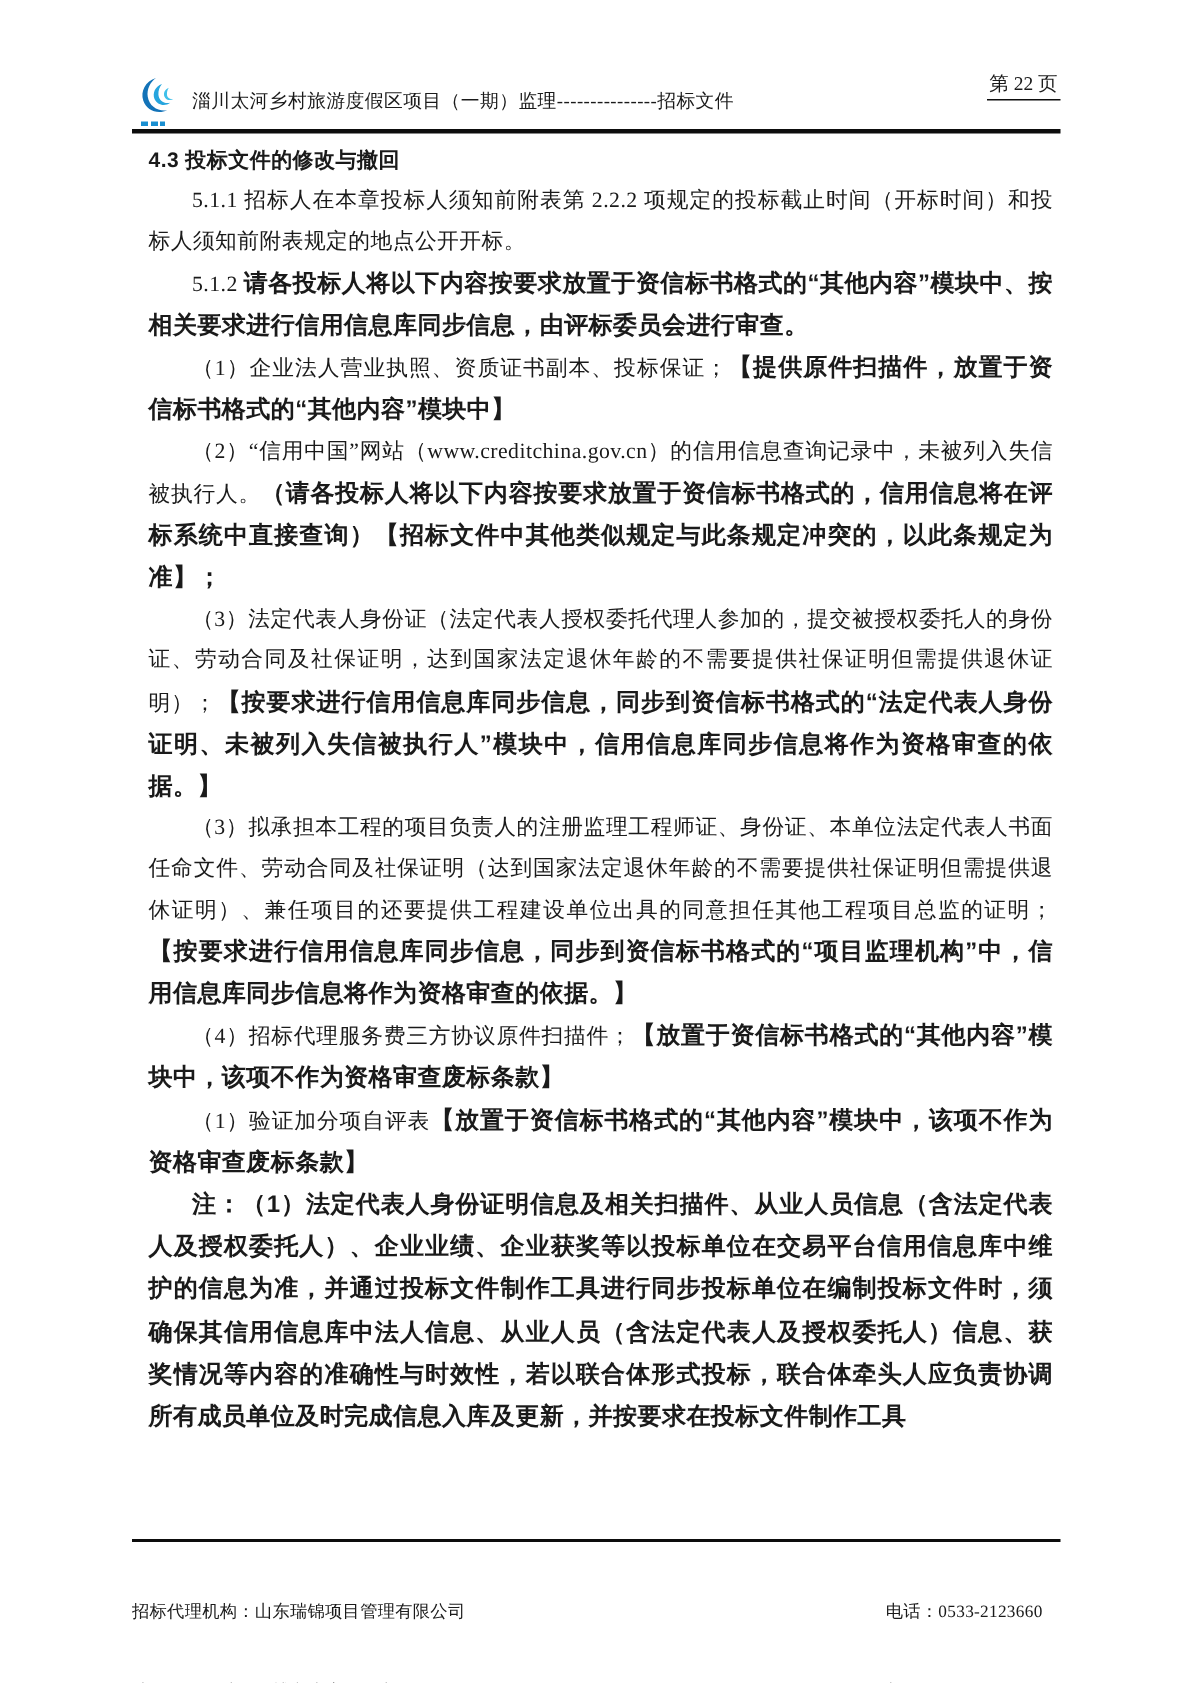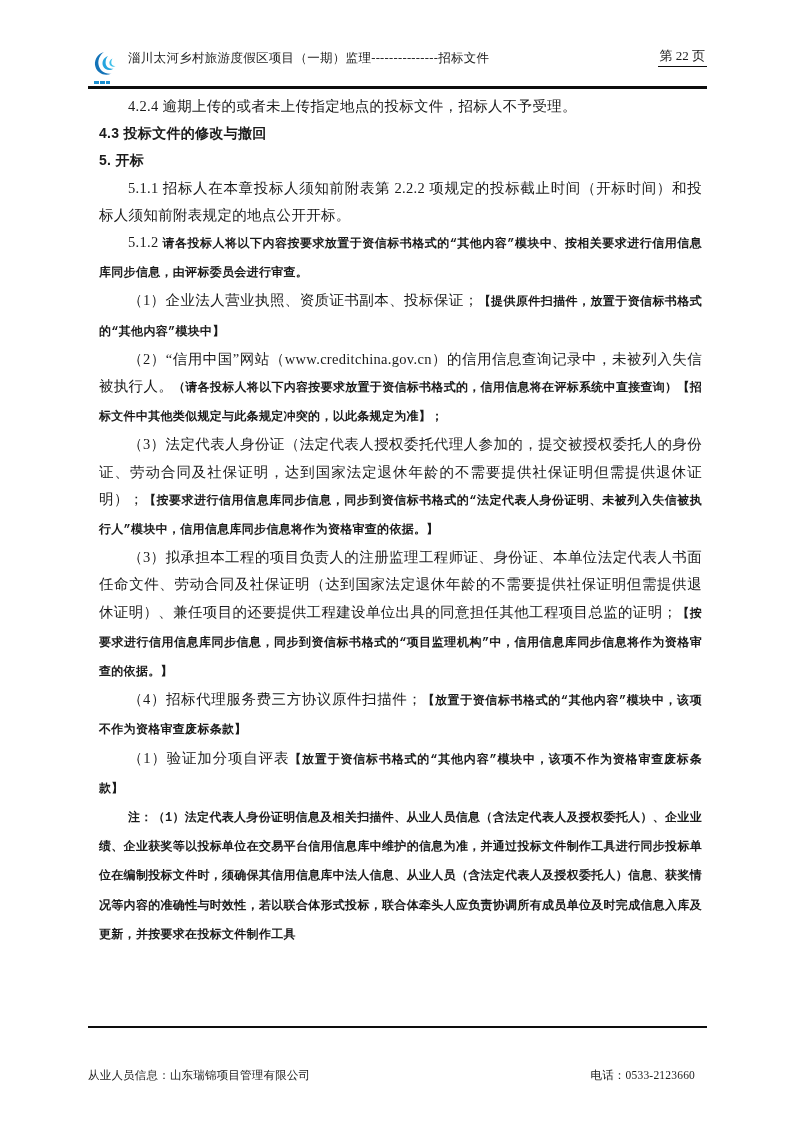--- a/index.html
+++ b/index.html
@@ -24,21 +24,21 @@
     right: 86px;
     top: 0;
     height: 86px;
     border-bottom: 3px solid #0d0d0d;
   }
   .header-left {
     position: absolute;
     left: 4px;
     bottom: 2px;
     display: flex;
-    align-items: flex-start;
+    align-items: center;
   }
   .logo-wrap {
     position: relative;
     width: 30px;
     height: 34px;
     margin-right: 6px;
   }
   .logo-swirl { display: block; }
   .logo-caption {
     position: absolute;
@@ -78,22 +78,22 @@
   .para {
     margin: 0;
     padding: 0;
   }
   .para.body { text-indent: 2em; }
   .para.heading { text-indent: 0; font-weight: 700; }
   .para.heading .run { font-family: "Liberation Sans", "DejaVu Sans", sans-serif; font-size: 14px; }
   .run { font-weight: 400; }
   .run.b {
     font-weight: 700;
-    font-family: Liberation Mono, monospace;
-    font-size: 12px;
+    font-family: Liberation Sans, sans-serif;
+    font-size: 16px;
   }
   
   .footer {
     position: absolute;
     left: 88px;
     right: 86px;
     top: 1026px;
     border-top: 2.5px solid #0d0d0d;
     padding-top: 4px;
     display: flex;
@@ -119,37 +119,35 @@
           <path d="M20.5 8.5 C18 9.5 16.8 12 17.6 14.3 C18.5 16.6 21.3 17.5 23.5 16 C21.2 16.4 19.3 15 19.3 12.8 C19.3 11 19.7 9.7 20.5 8.5 Z" fill="#3fc0ea"></path>
         </svg>
         <div class="logo-caption"></div>
       </div>
       <div class="header-title">淄川太河乡村旅游度假区项目（一期）监理---------------招标文件</div>
     </div>
     <div class="page-number">第 22 页</div>
   </div>
 
   <div class="doc-body">
-      <p class="para body"><span class="run">4.2.4 逾期上传的或者未上传指定地点的投标文件，招标人不予受理。</span></p>
       <p class="para heading"><span class="run b">4.3 投标文件的修改与撤回</span></p>
-      <p class="para heading"><span class="run b">5. 开标</span></p>
       <p class="para body"><span class="run">5.1.1 招标人在本章投标人须知前附表第 2.2.2 项规定的投标截止时间（开标时间）和投标人须知前附表规定的地点公开开标。</span></p>
       <p class="para body"><span class="run">5.1.2 </span><span class="run b">请各投标人将以下内容按要求放置于资信标书格式的“其他内容”模块中、按相关要求进行信用信息库同步信息，由评标委员会进行审查。</span></p>
       <p class="para body"><span class="run">（1）企业法人营业执照、资质证书副本、投标保证；</span><span class="run b">【提供原件扫描件，放置于资信标书格式的“其他内容”模块中】</span></p>
       <p class="para body"><span class="run">（2）“信用中国”网站（www.creditchina.gov.cn）的信用信息查询记录中，未被列入失信被执行人。</span><span class="run b">（请各投标人将以下内容按要求放置于资信标书格式的，信用信息将在评标系统中直接查询）【招标文件中其他类似规定与此条规定冲突的，以此条规定为准】；</span></p>
       <p class="para body"><span class="run">（3）法定代表人身份证（法定代表人授权委托代理人参加的，提交被授权委托人的身份证、劳动合同及社保证明，达到国家法定退休年龄的不需要提供社保证明但需提供退休证明）；</span><span class="run b">【按要求进行信用信息库同步信息，同步到资信标书格式的“法定代表人身份证明、未被列入失信被执行人”模块中，信用信息库同步信息将作为资格审查的依据。】</span></p>
       <p class="para body"><span class="run">（3）拟承担本工程的项目负责人的注册监理工程师证、身份证、本单位法定代表人书面任命文件、劳动合同及社保证明（达到国家法定退休年龄的不需要提供社保证明但需提供退休证明）、兼任项目的还要提供工程建设单位出具的同意担任其他工程项目总监的证明；</span><span class="run b">【按要求进行信用信息库同步信息，同步到资信标书格式的“项目监理机构”中，信用信息库同步信息将作为资格审查的依据。】</span></p>
       <p class="para body"><span class="run">（4）招标代理服务费三方协议原件扫描件；</span><span class="run b">【放置于资信标书格式的“其他内容”模块中，该项不作为资格审查废标条款】</span></p>
       <p class="para body"><span class="run">（1）验证加分项自评表</span><span class="run b">【放置于资信标书格式的“其他内容”模块中，该项不作为资格审查废标条款】</span></p>
       <p class="para body"><span class="run b">注：（1）法定代表人身份证明信息及相关扫描件、从业人员信息（含法定代表人及授权委托人）、企业业绩、企业获奖等以投标单位在交易平台信用信息库中维护的信息为准，并通过投标文件制作工具进行同步投标单位在编制投标文件时，须确保其信用信息库中法人信息、从业人员（含法定代表人及授权委托人）信息、获奖情况等内容的准确性与时效性，若以联合体形式投标，联合体牵头人应负责协调所有成员单位及时完成信息入库及更新，并按要求在投标文件制作工具</span></p>
     </div>
 
   <div class="footer">
     <div class="footer-col">
-      <p class="footer-line">从业人员信息：山东瑞锦项目管理有限公司</p>
+      <p class="footer-line">招标代理机构：山东瑞锦项目管理有限公司</p>
       <p class="footer-line">地　　　　址：淄博市张店区华光路 108 号</p>
     </div>
     <div class="footer-col">
       <p class="footer-line">电话：0533-2123660</p>
       <p class="footer-line">邮箱：sdrjzb@163.com</p>
     </div>
   </div>
 
 </div>
 

